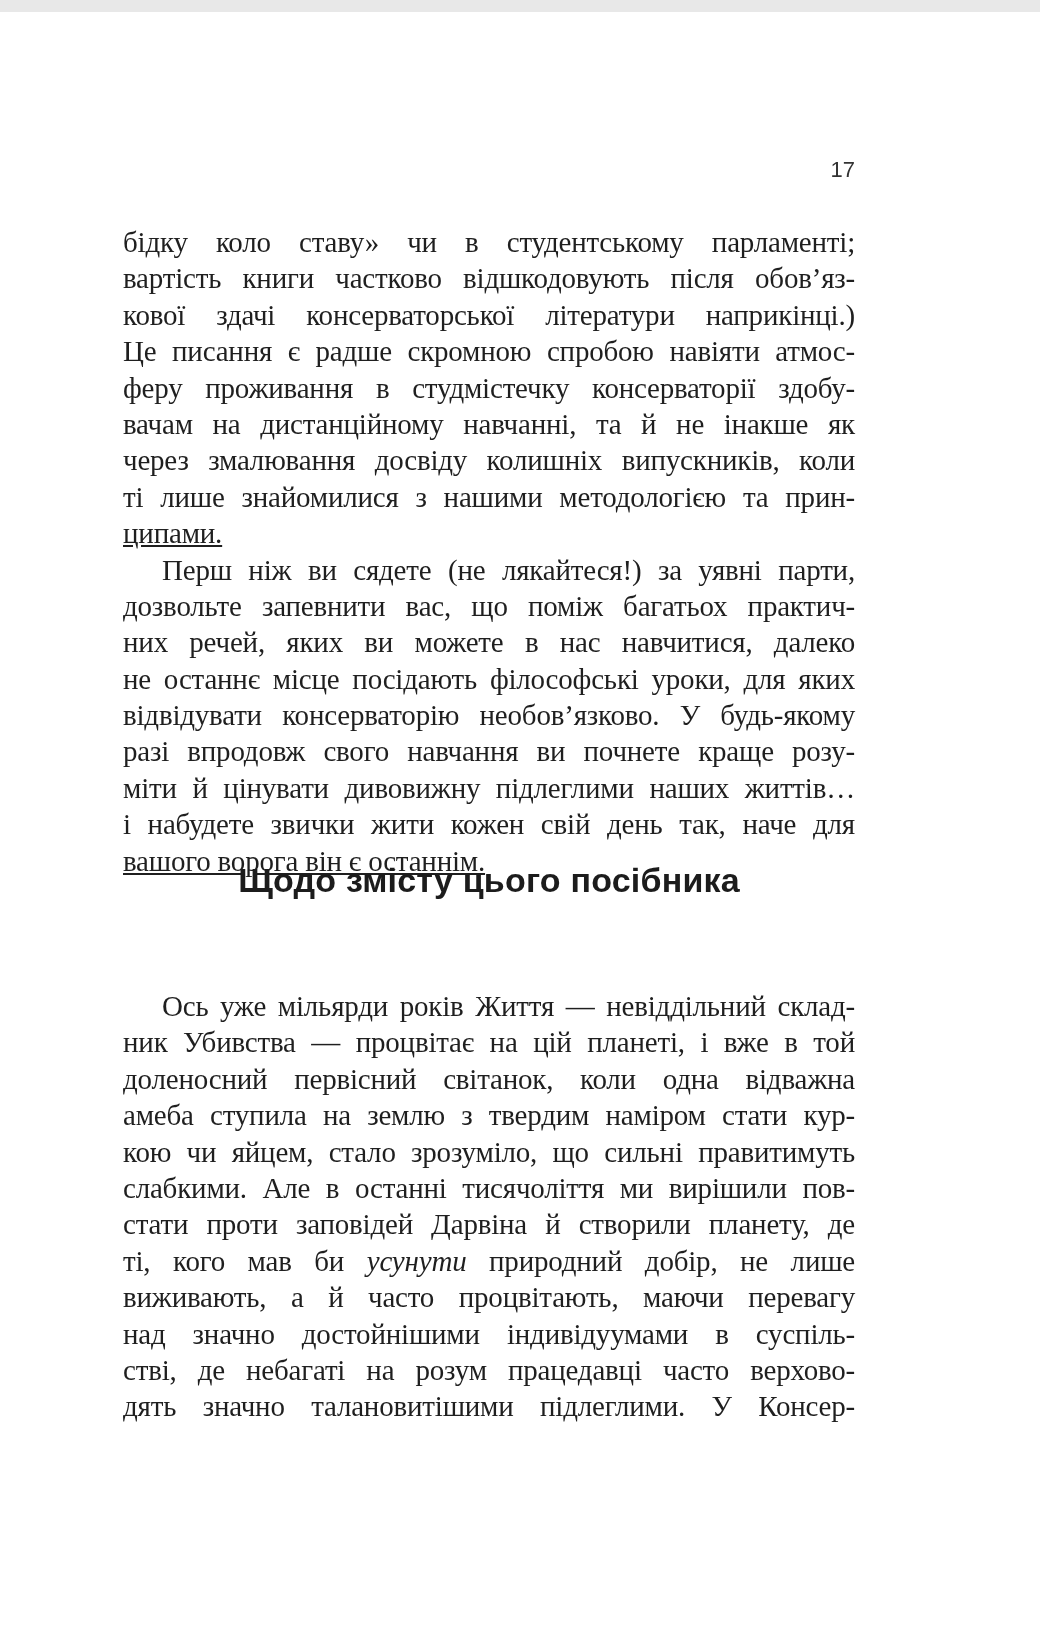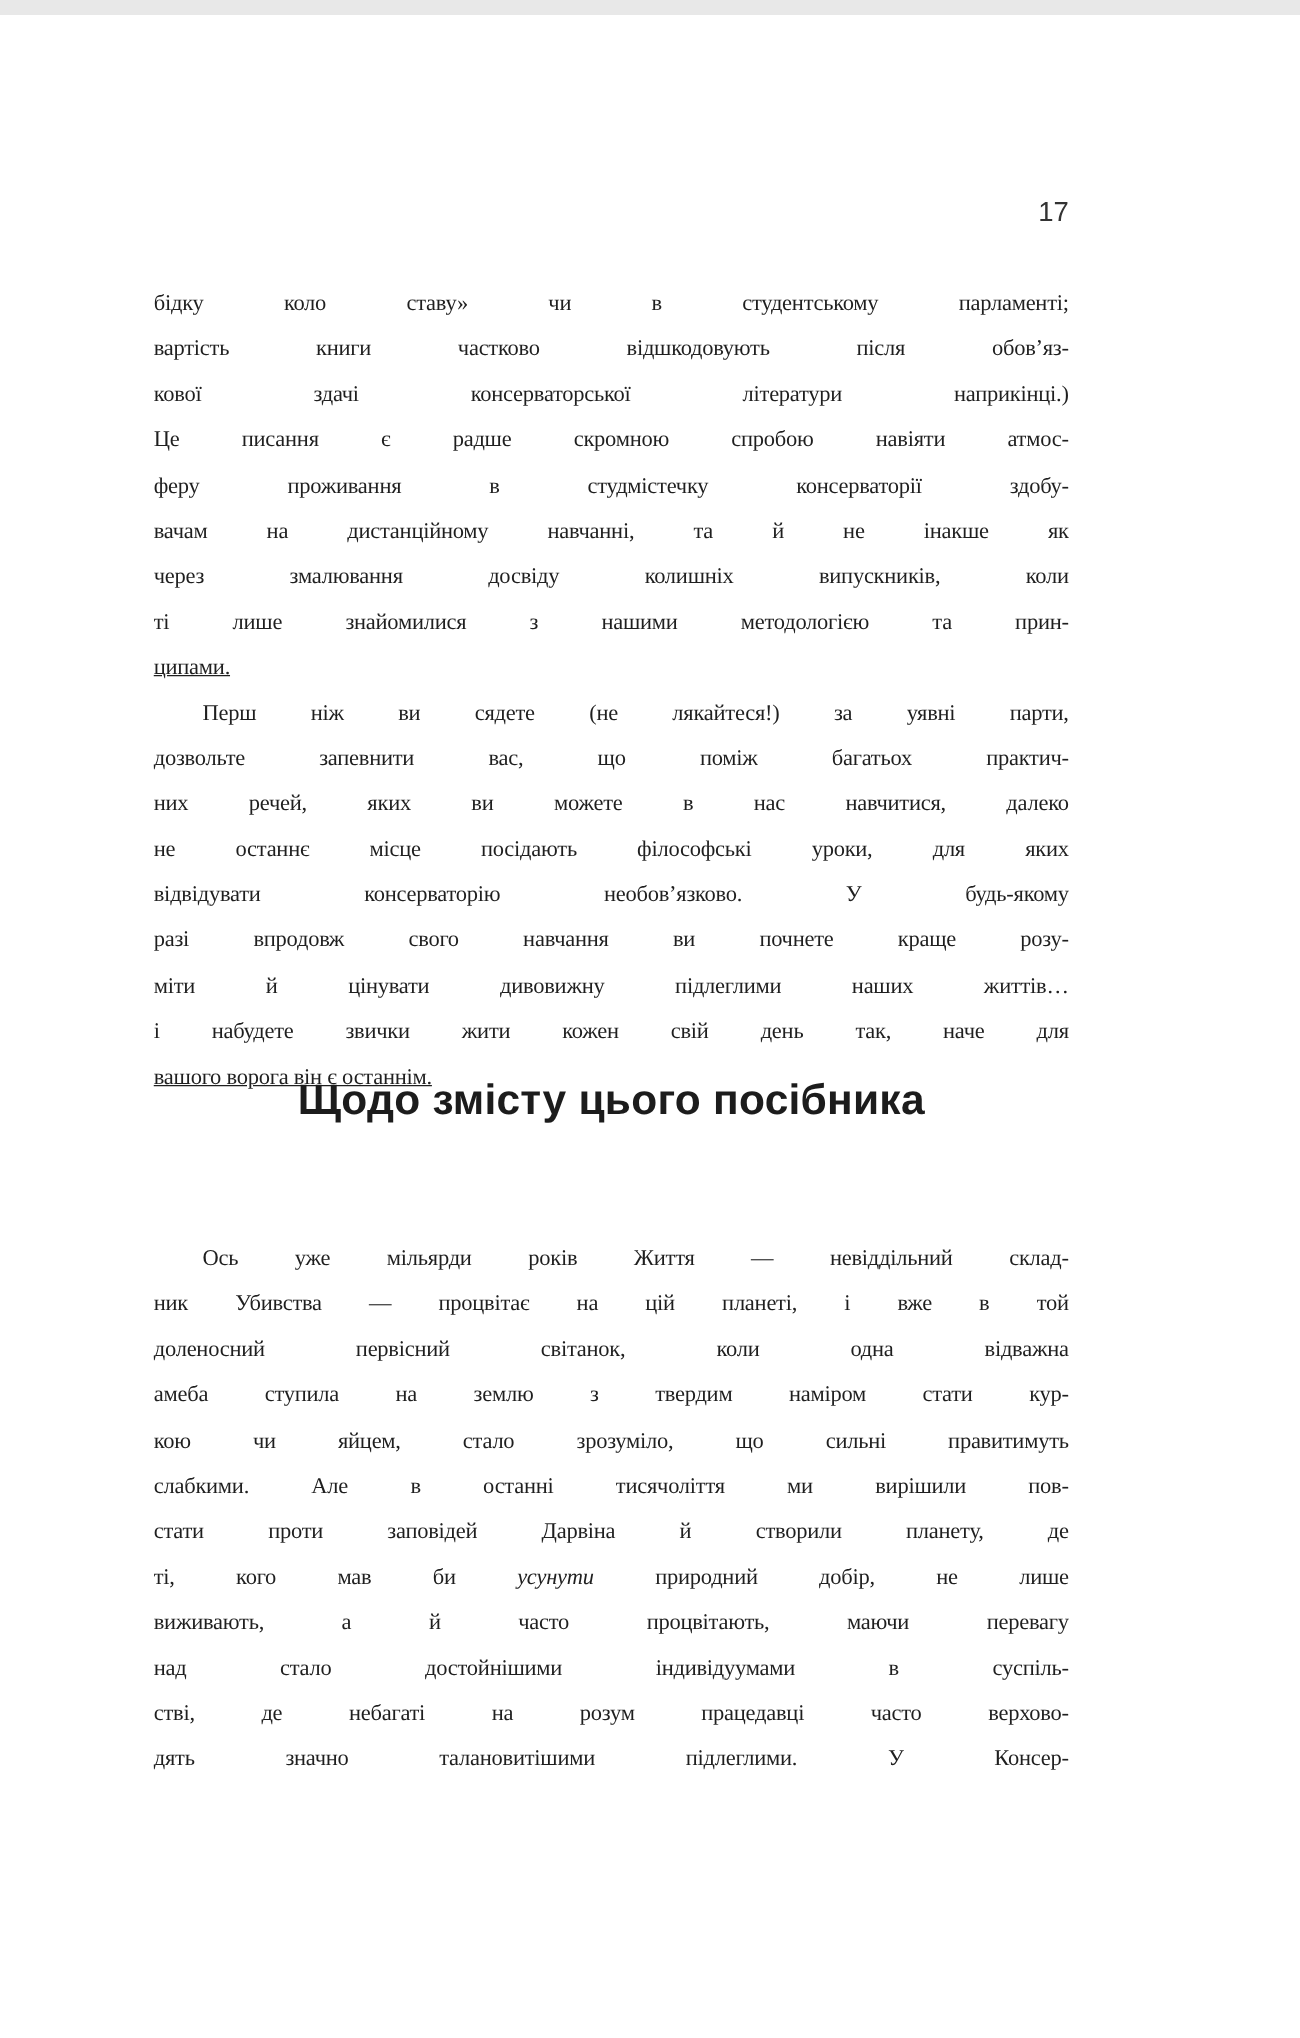--- a/index.html
+++ b/index.html
@@ -20,21 +20,21 @@
   }
   .pageno {
     top: 145px;
     text-align: right;
     font-family: "Liberation Sans", sans-serif;
     font-size: 22px;
     line-height: 26px;
     color: #333333;
   }
   .bodytext {
-    font-size: 18px;
+    font-size: 29px;
     line-height: 36.4px;
     letter-spacing: -0.2px;
   }
   .block-1 { top: 212px; }
   .block-3 { top: 976px; }
   .line {
     height: 36.4px;
     text-align: justify;
     text-align-last: justify;
     white-space: normal;
@@ -95,20 +95,20 @@
     <div>
       <div class="line indent">Ось уже мільярди років Життя — невіддільний склад-</div>
       <div class="line">ник Убивства — процвітає на цій планеті, і вже в той</div>
       <div class="line">доленосний первісний світанок, коли одна відважна</div>
       <div class="line">амеба ступила на землю з твердим наміром стати кур-</div>
       <div class="line">кою чи яйцем, стало зрозуміло, що сильні правитимуть</div>
       <div class="line">слабкими. Але в останні тисячоліття ми вирішили пов-</div>
       <div class="line">стати проти заповідей Дарвіна й створили планету, де</div>
       <div class="line"><span>ті, кого мав би </span><span class="italic">усунути</span><span> природний добір, не лише</span></div>
       <div class="line">виживають, а й часто процвітають, маючи перевагу</div>
-      <div class="line">над стало достойнішими індивідуумами в суспіль-</div>
+      <div class="line">над значно достойнішими індивідуумами в суспіль-</div>
       <div class="line">стві, де небагаті на розум працедавці часто верхово-</div>
       <div class="line">дять значно талановитішими підлеглими. У Консер-</div>
     </div>
 
   </div>
 
 </div>
 
 </body></html>

